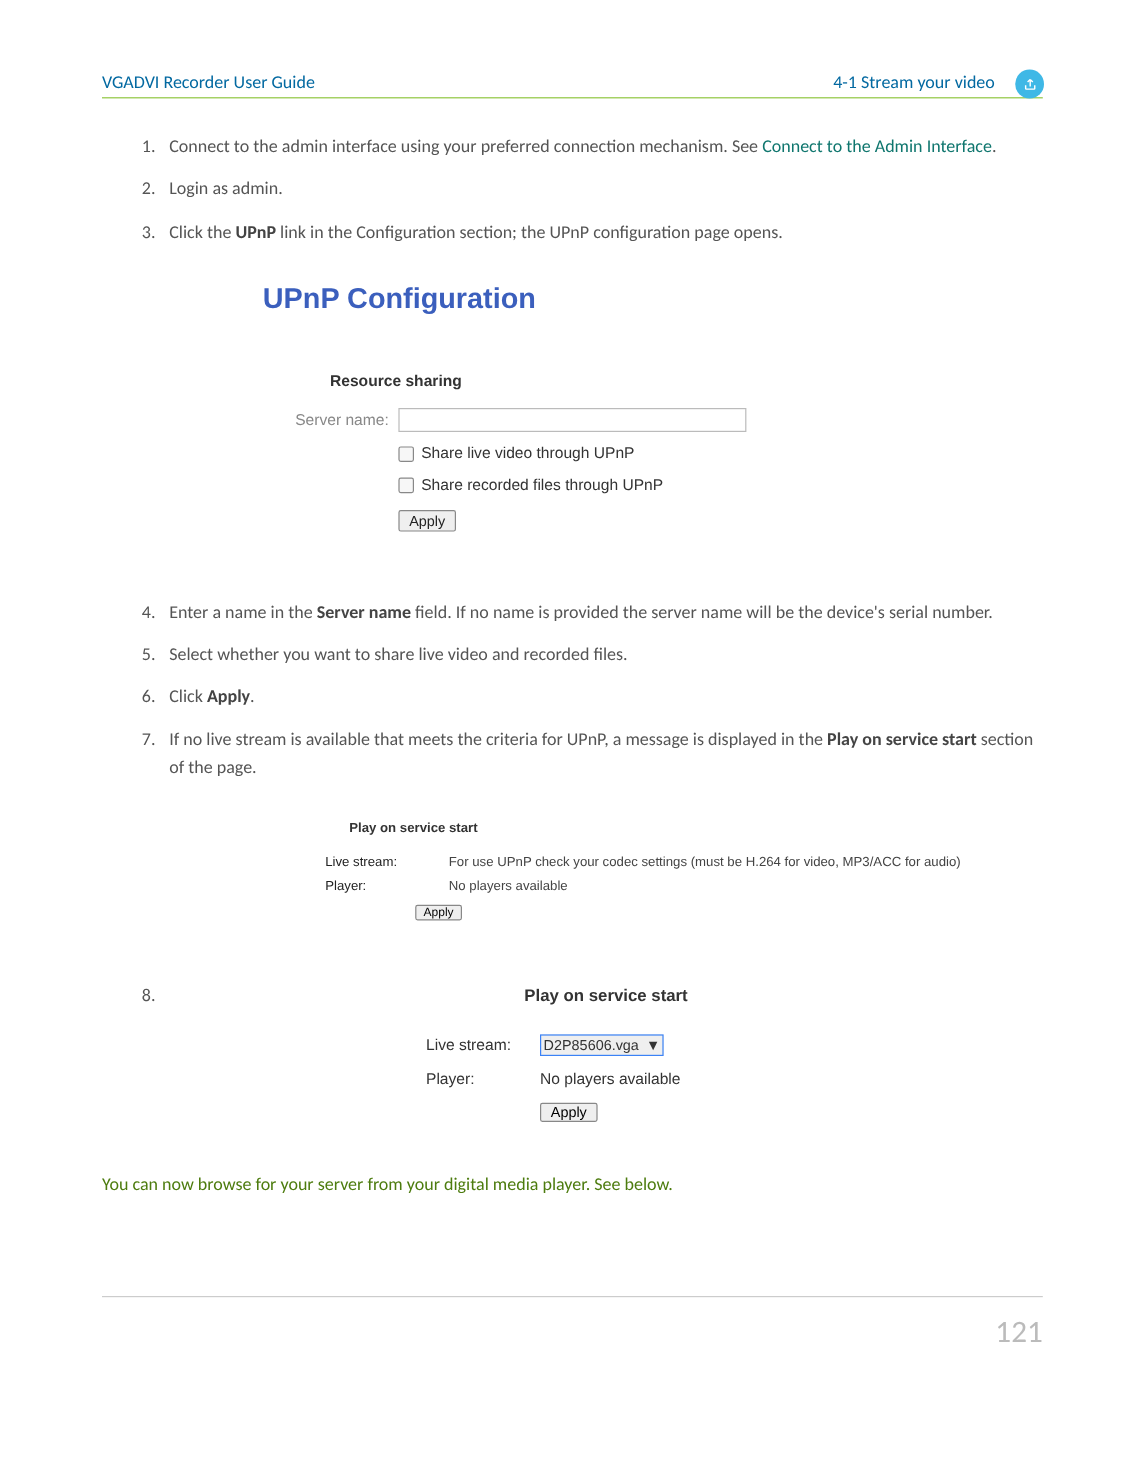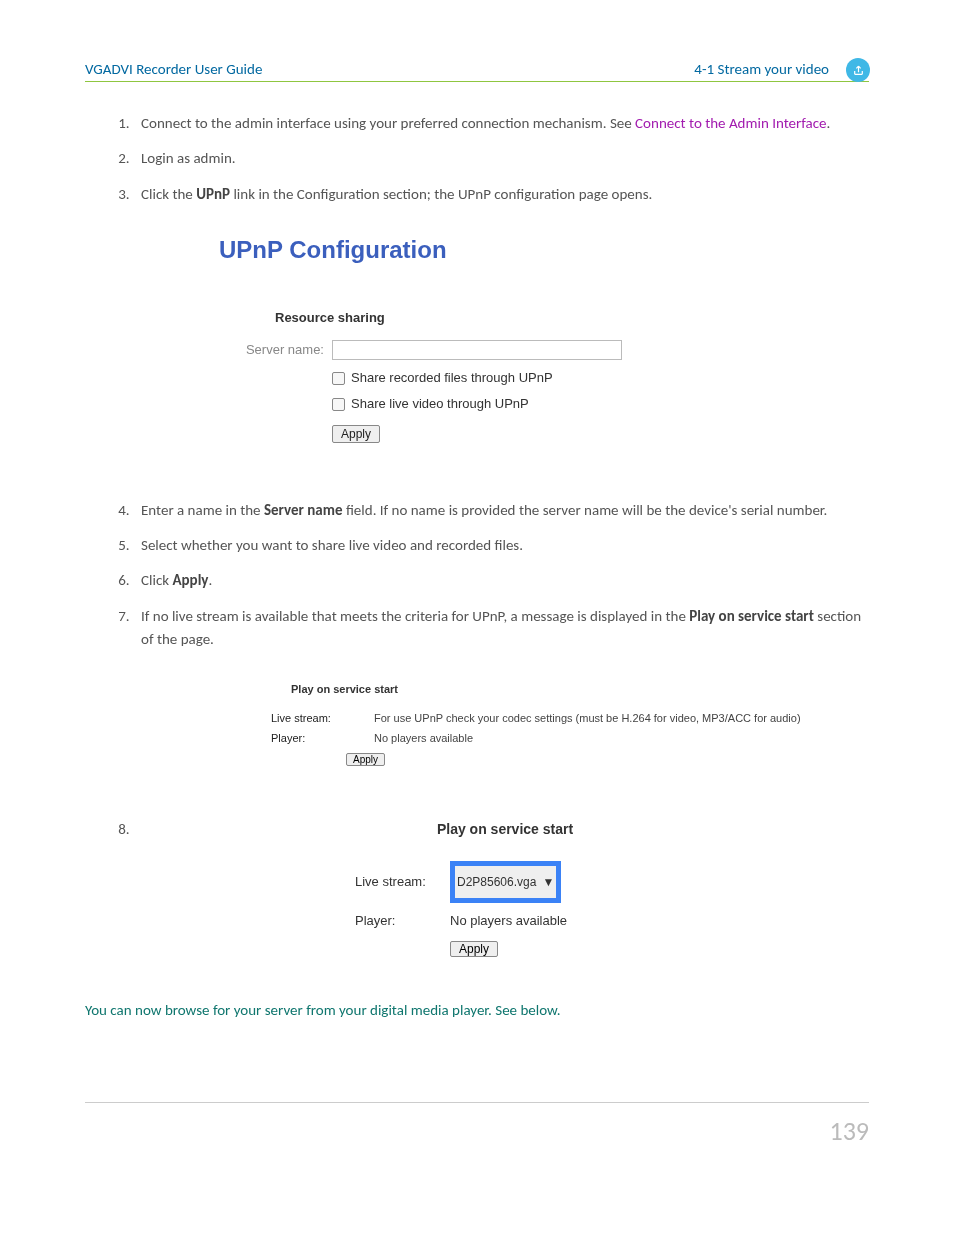--- a/index.html
+++ b/index.html
@@ -46,21 +46,21 @@
     list-style: decimal;
     padding-left: 48px;
     color: #555;
   }
   ol.main-list > li {
     margin-bottom: 12px;
     line-height: 1.55;
     padding-left: 8px;
   }
   ol.main-list > li::marker { color: #555; }
-  .link { color: #a21caf; }
+  .link { color: #0f766e; }
   .bold { font-weight: 700; color:#444; }
   
   .fig {
     margin: 25px 0 55px 78px;
     font-family: Verdana, Arial, sans-serif;
   }
   .fig h2 {
     color: #3b5fbd;
     font-weight: 700;
     font-size: 24px;
@@ -155,22 +155,22 @@
   }
   .fig3 h5 {
     font-weight: 700;
     font-size: 14px;
     text-align: center;
     margin-bottom: 20px;
   }
   .fig3-row { display: flex; align-items: center; margin-bottom: 8px; }
   .fig3-label { width: 95px; color: #333; }
   .fig3-select {
-    border: 5px solid #3b82f6;
-    padding: 16px 2px;
+    border: 1px solid #3b82f6;
+    padding: 0 2px;
     font-size: 12px;
     font-family: inherit;
     display: inline-flex;
     align-items: center;
     gap: 6px;
     background: #efefef;
     height: 18px;
   }
   .fig3-btn {
     margin-left: 95px;
@@ -178,21 +178,21 @@
     padding: 0 8px;
     border: 1px solid #888;
     border-radius: 2px;
     background: #efefef;
     font-size: 12px;
     font-family: inherit;
   }
   .closing {
     margin-top: 20px;
     margin-bottom: 80px;
-    color: #0f766e;
+    color: #4d7c0f;
     line-height: 1.5;
   }
   .footer-line {
     border-top: 1px solid #ccc;
     margin-top: 20px;
     padding-top: 12px;
     text-align: right;
   }
   .page-num {
     font-size: 26px;
@@ -226,25 +226,25 @@
 
       <div class="fig">
         <h2>UPnP Configuration</h2>
         <h4>Resource sharing</h4>
         <div class="fig-row">
           <span class="fig-label">Server name:</span>
           <input class="fig-input" type="text" value="" style="">
         </div>
         <div class="fig-cb-row">
           <span class="cb"></span>
-          <span>Share recorded files through UPnP</span>
+          <span>Share live video through UPnP</span>
         </div>
         <div class="fig-cb-row">
           <span class="cb"></span>
-          <span>Share live video through UPnP</span>
+          <span>Share recorded files through UPnP</span>
         </div>
         <button class="fig-btn">Apply</button>
       </div>
     </li>
 
     <li>
       <span>Enter a name in the </span><span class="bold">Server name</span><span> field. If no name is provided the server name will be the device's serial number.</span>
     </li>
     <li>Select whether you want to share live video and recorded files.</li>
     <li>
@@ -283,15 +283,15 @@
           <span>No players available</span>
         </div>
         <button class="fig3-btn">Apply</button>
       </div>
     </li>
   </ol>
 
   <p class="closing">You can now browse for your server from your digital media player. See below.</p>
 
   <div class="footer-line">
-    <span class="page-num">139</span>
+    <span class="page-num">121</span>
   </div>
 </div>
 
 </body></html>

